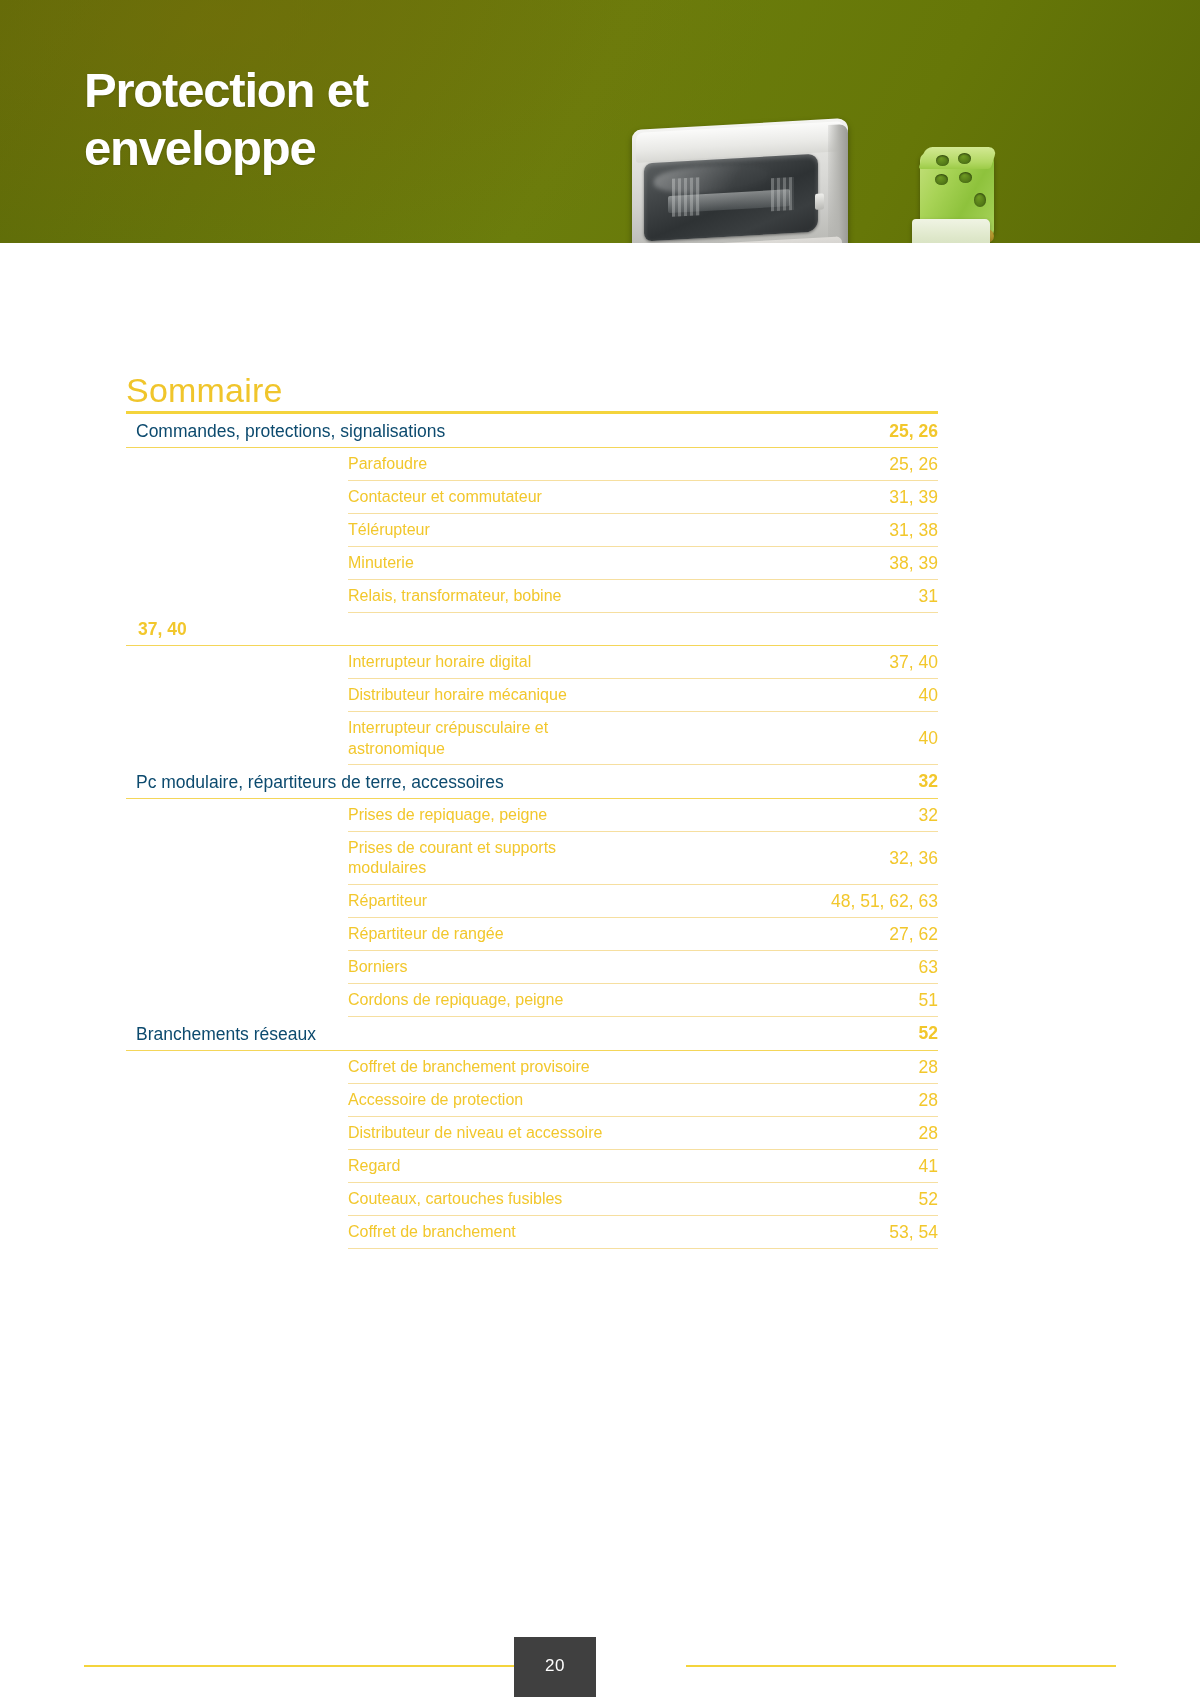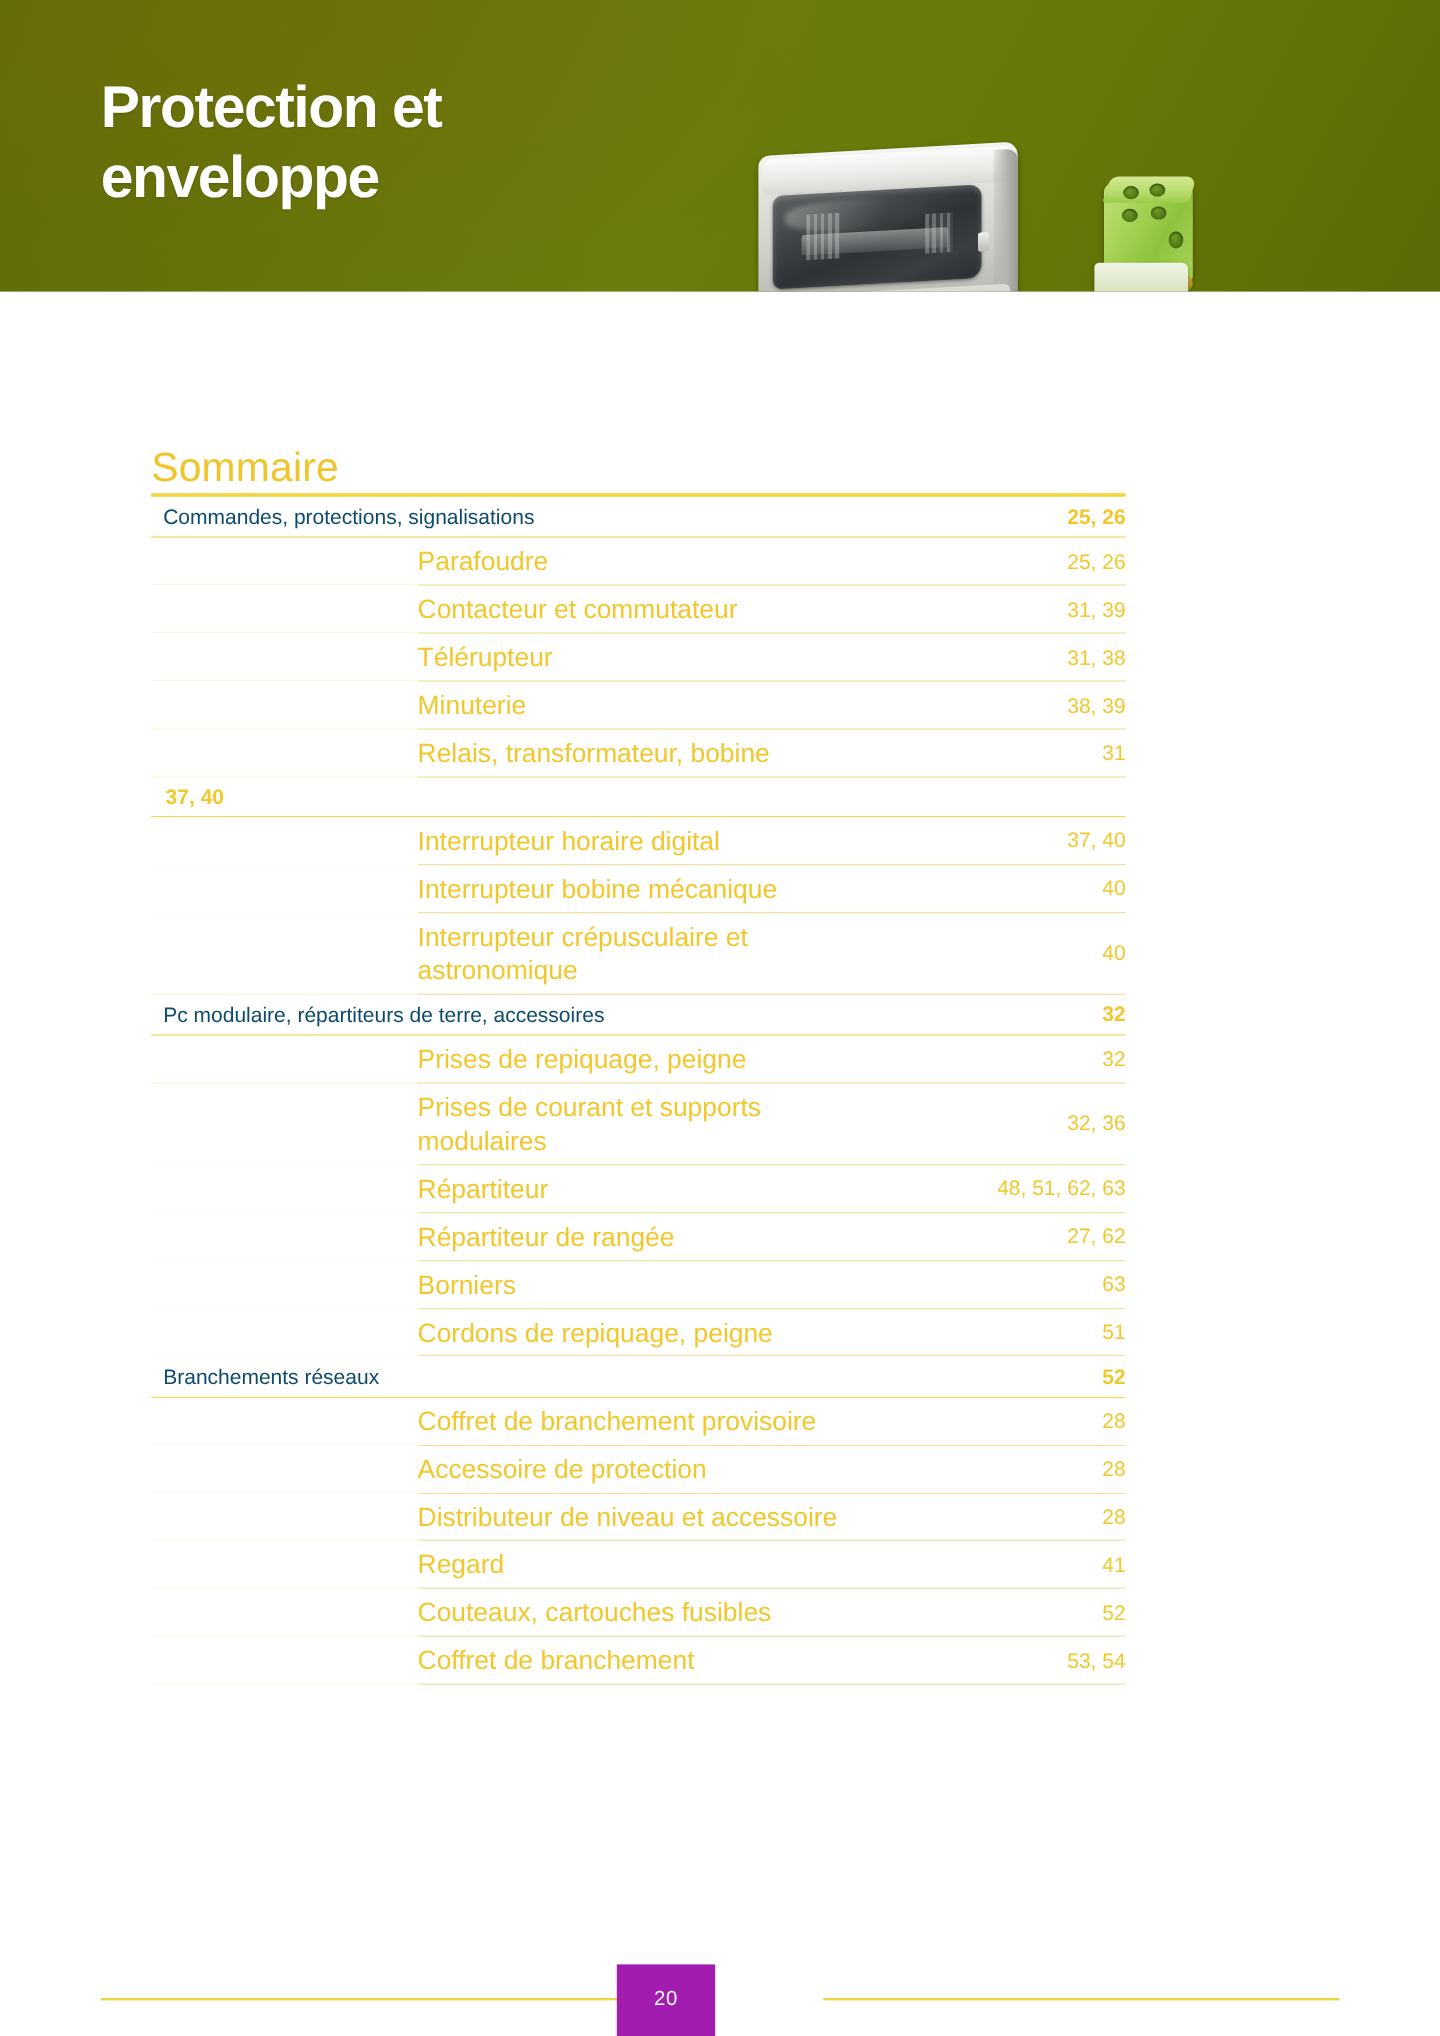--- a/index.html
+++ b/index.html
@@ -206,21 +206,21 @@
     min-height: 33px;
     box-sizing: border-box;
   }
   .row.section {
     border-bottom: 1.5px solid #f4d659;
     min-height: 33px;
   }
   .row-label {
     flex: 1 1 auto;
     color: #f2c72c;
-    font-size: 22px;
+    font-size: 16px;
     line-height: 1.27;
     padding: 6px 10px 5px 0;
     white-space: pre-line;
   }
   .row.section .row-label {
     font-weight: normal;
     color: #0c4a6e;
     font-size: 17.5px;
     padding-left: 10px;
   }
@@ -268,21 +268,21 @@
     background: #f4d43c;
   }
   .footer-rule-left { left: 84px; width: 430px; }
   .footer-rule-right { right: 84px; width: 430px; }
   .footer-tab {
     position: absolute;
     left: 514px;
     top: 0;
     width: 82px;
     height: 60px;
-    background: #a21caf;
+    background: #404040;
     display: flex;
     align-items: flex-start;
     justify-content: center;
   }
   .footer-page-number {
     color: #ffffff;
     font-size: 17px;
     font-weight: normal;
     padding-top: 19px;
     letter-spacing: 0.5px;
@@ -355,21 +355,21 @@
           <div class="row-pages">31</div>
         </div>
         <div class="row section">
           <div class="row-pages">37, 40</div>
         </div>
         <div class="row item">
           <div class="row-label">Interrupteur horaire digital</div>
           <div class="row-pages">37, 40</div>
         </div>
         <div class="row item">
-          <div class="row-label">Interrupteur bobine mécanique</div>
+          <div class="row-label">Distributeur horaire mécanique</div>
           <div class="row-pages">40</div>
         </div>
         <div class="row item two-line">
           <div class="row-label">Interrupteur crépusculaire et
 astronomique</div>
           <div class="row-pages">40</div>
         </div>
         <div class="row section">
           <div class="row-label">Pc modulaire, répartiteurs de terre, accessoires</div>
           <div class="row-pages">32</div>

